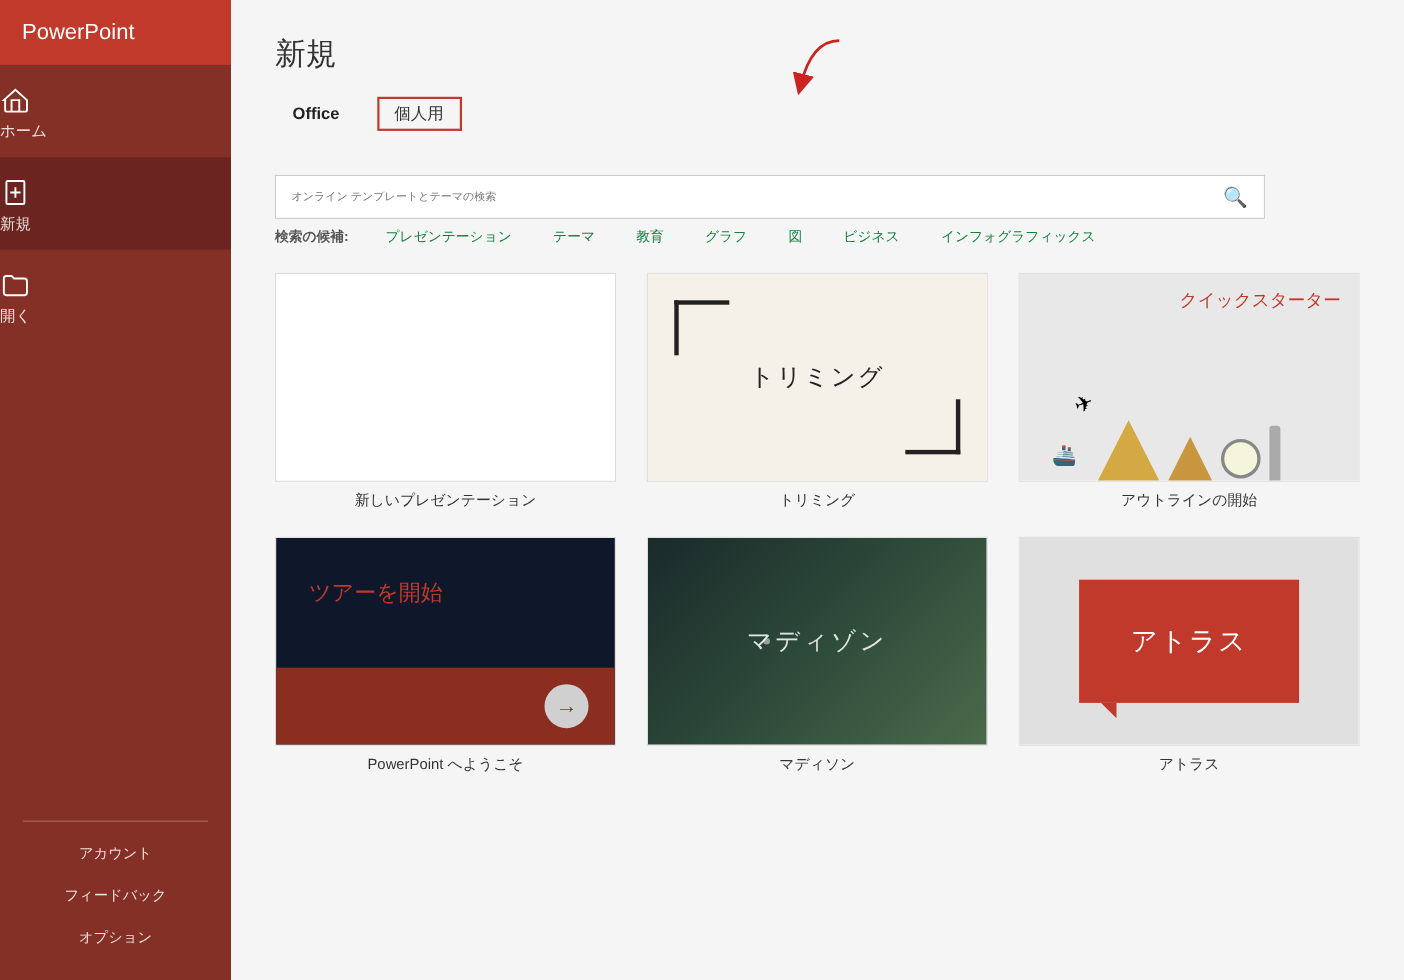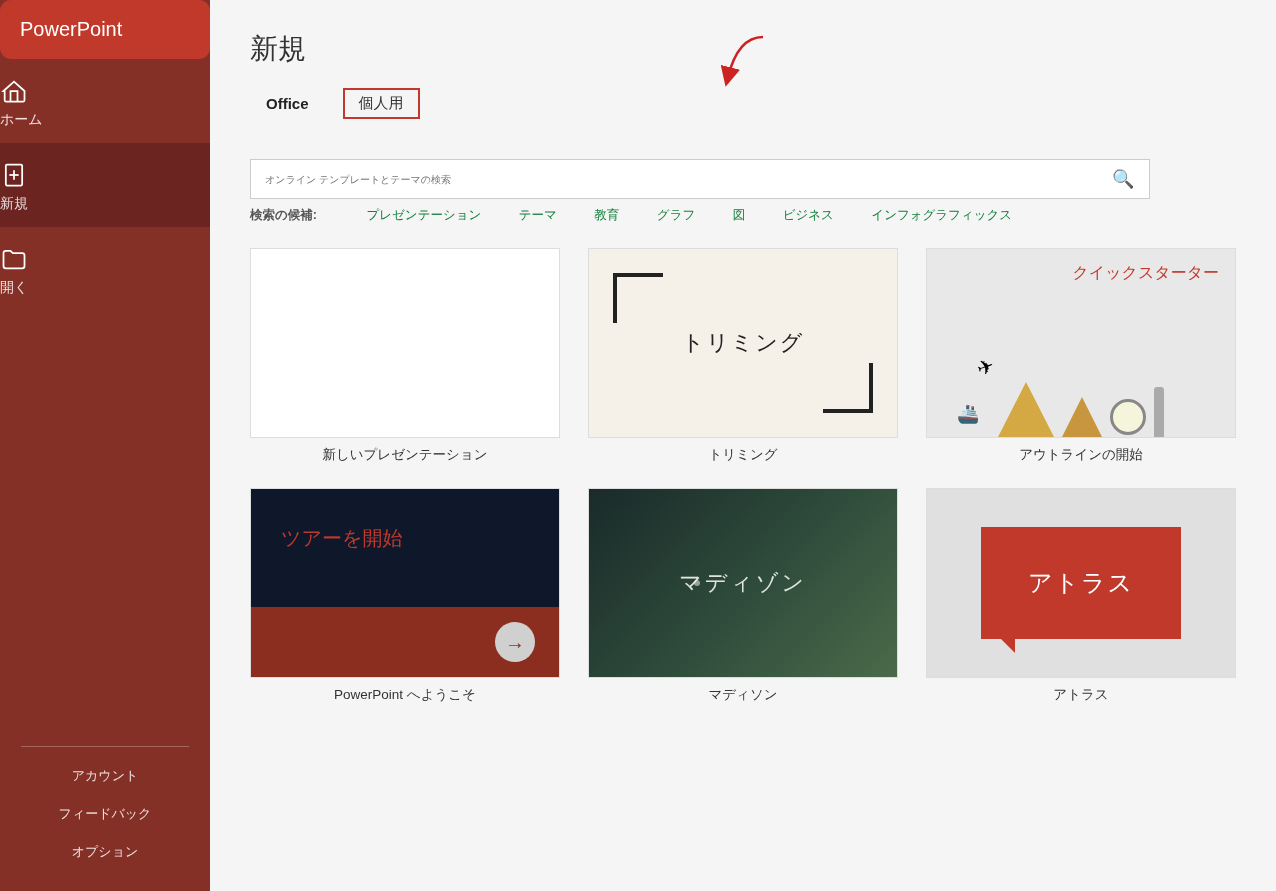--- a/index.html
+++ b/index.html
@@ -17,21 +17,20 @@
       padding-top: 0;
     }
     .sidebar-app-title {
       width: 100%;
       background: #c0392b;
       padding: 18px 20px;
       font-size: 20px;
       font-weight: 400;
       color: white;
       letter-spacing: 0;
-      border-radius: 11px;
     }
     .sidebar-nav {
       width: 100%;
       flex: 1;
       display: flex;
       flex-direction: column;
       align-items: center;
     }
     .sidebar-item {
       width: 100%;
@@ -152,21 +151,21 @@
     }
 
     
     .search-suggestions {
       font-size: 12.5px;
       color: #555;
       margin-bottom: 24px;
     }
     .search-suggestions .label {
       font-weight: 600;
-      margin-right: 22px;
+      margin-right: 6px;
     }
     .search-suggestions .suggestion {
       color: #15803d;
       margin-right: 10px;
       cursor: pointer;
       margin-left: 24px;
     }
 
     
     .template-grid {

